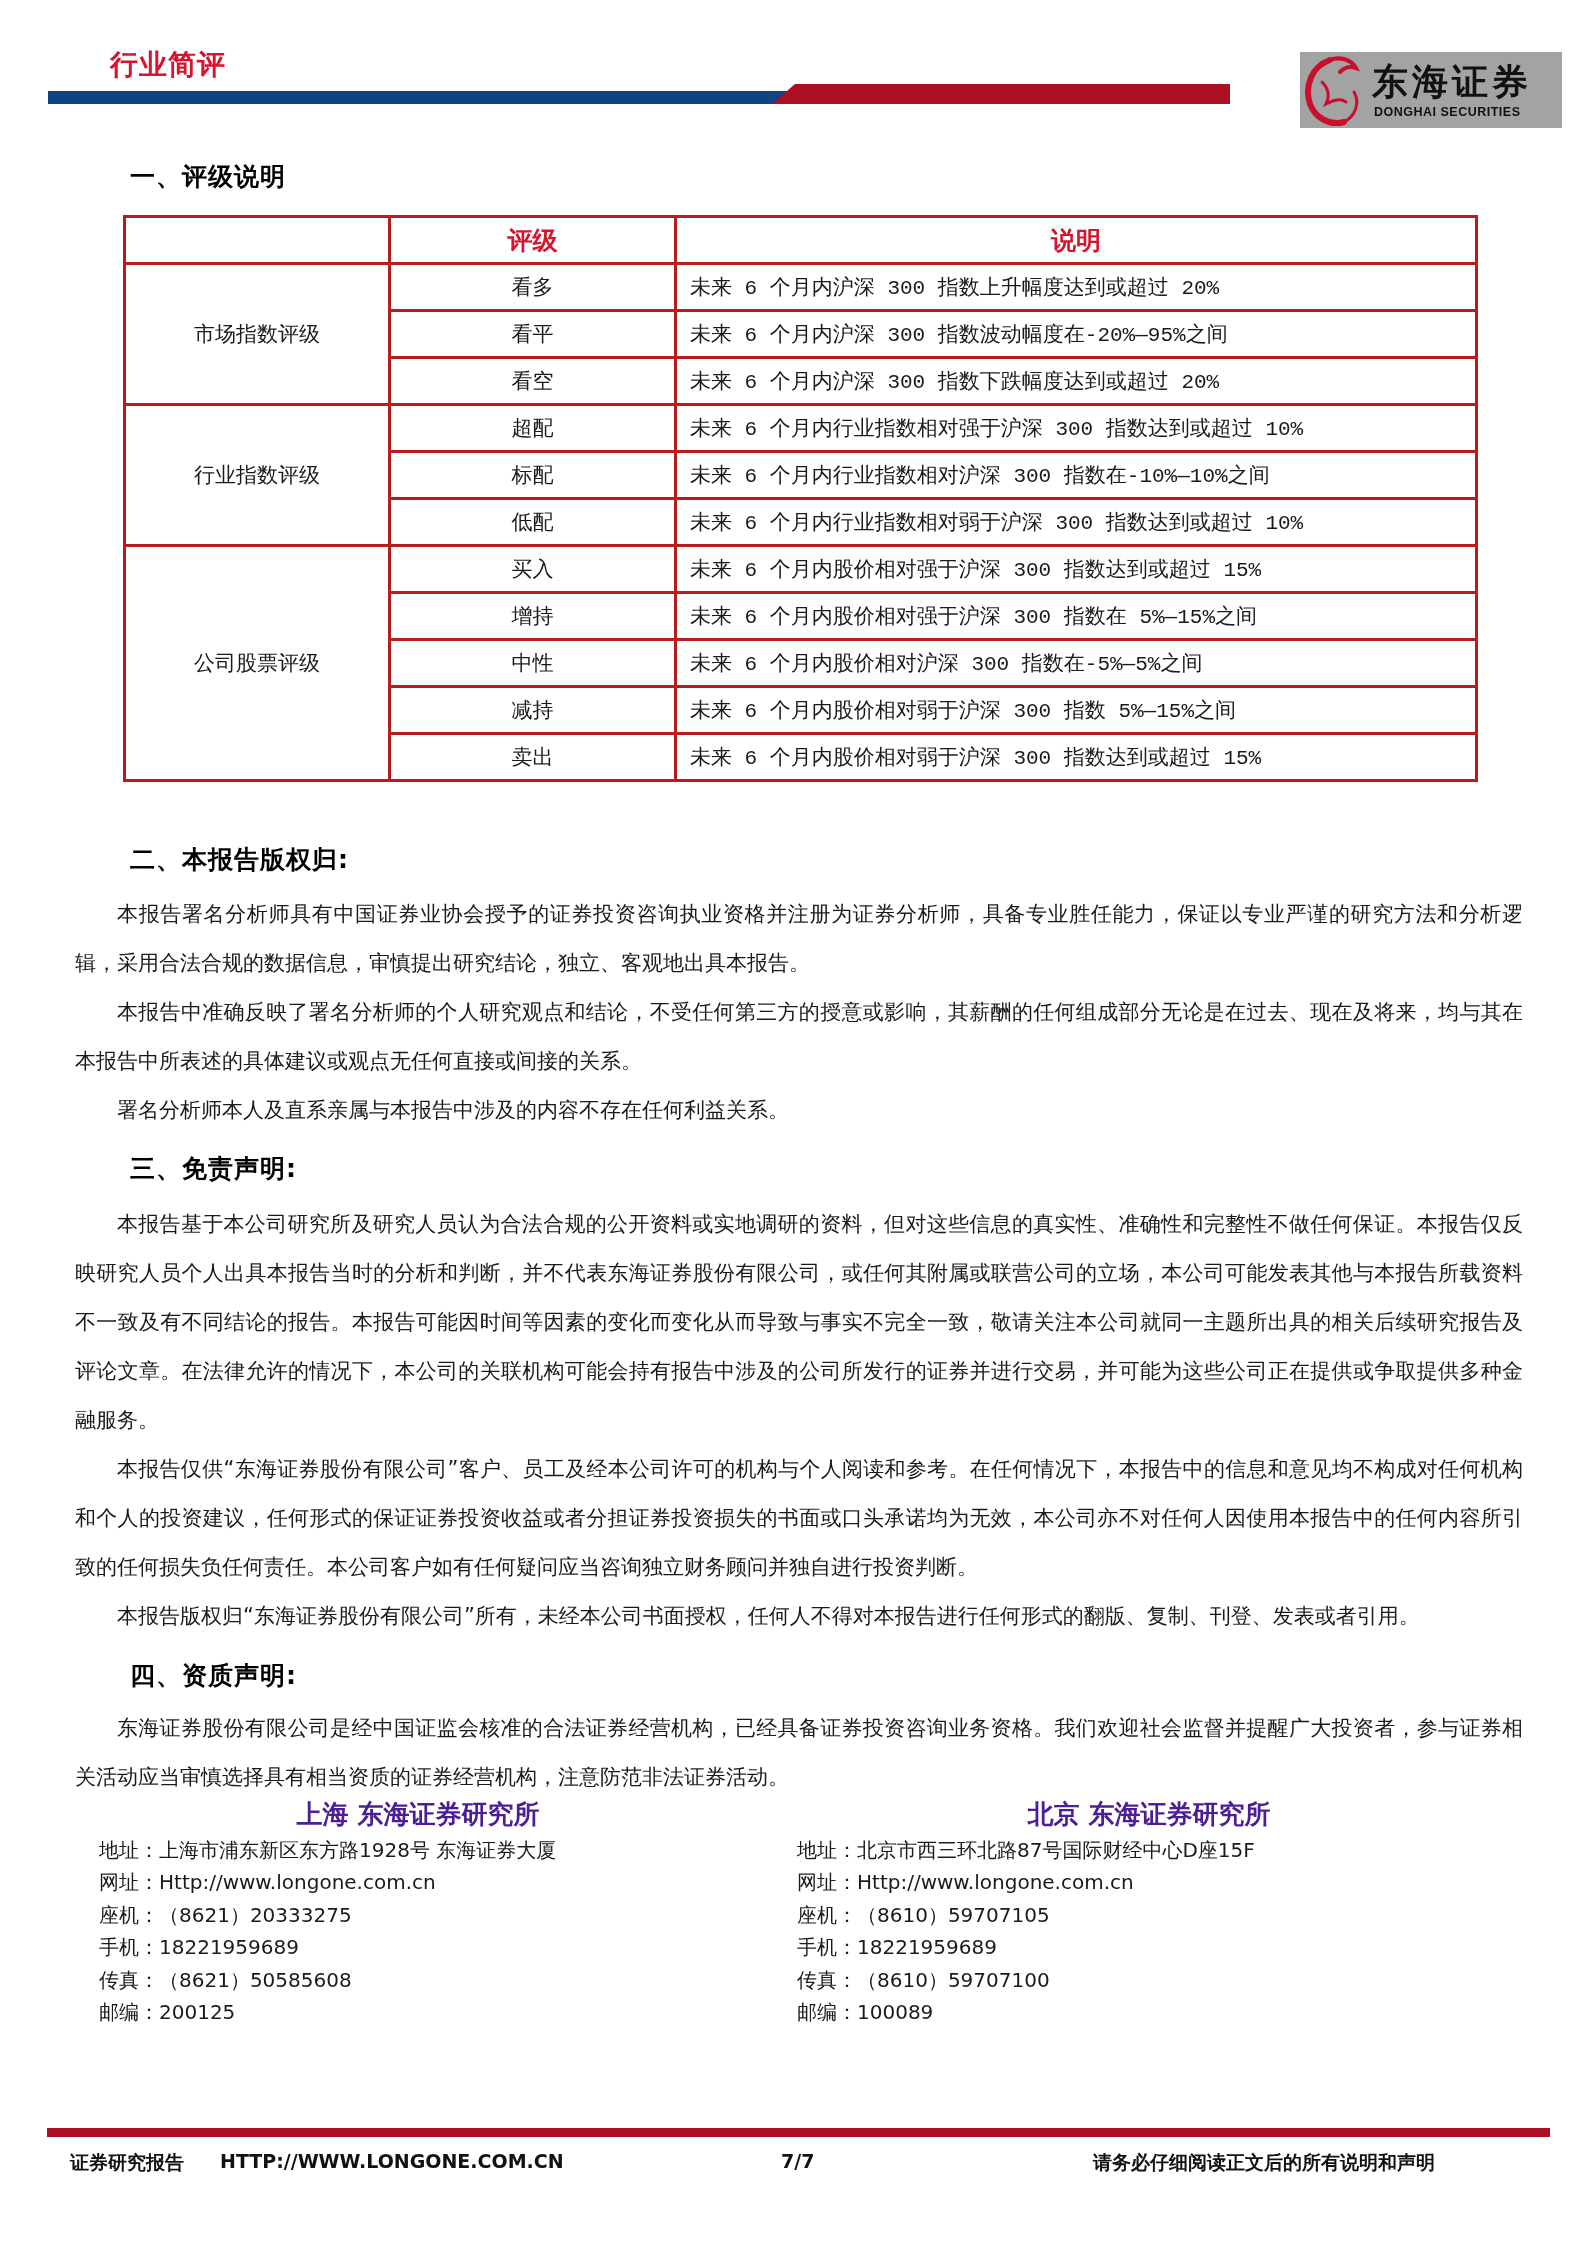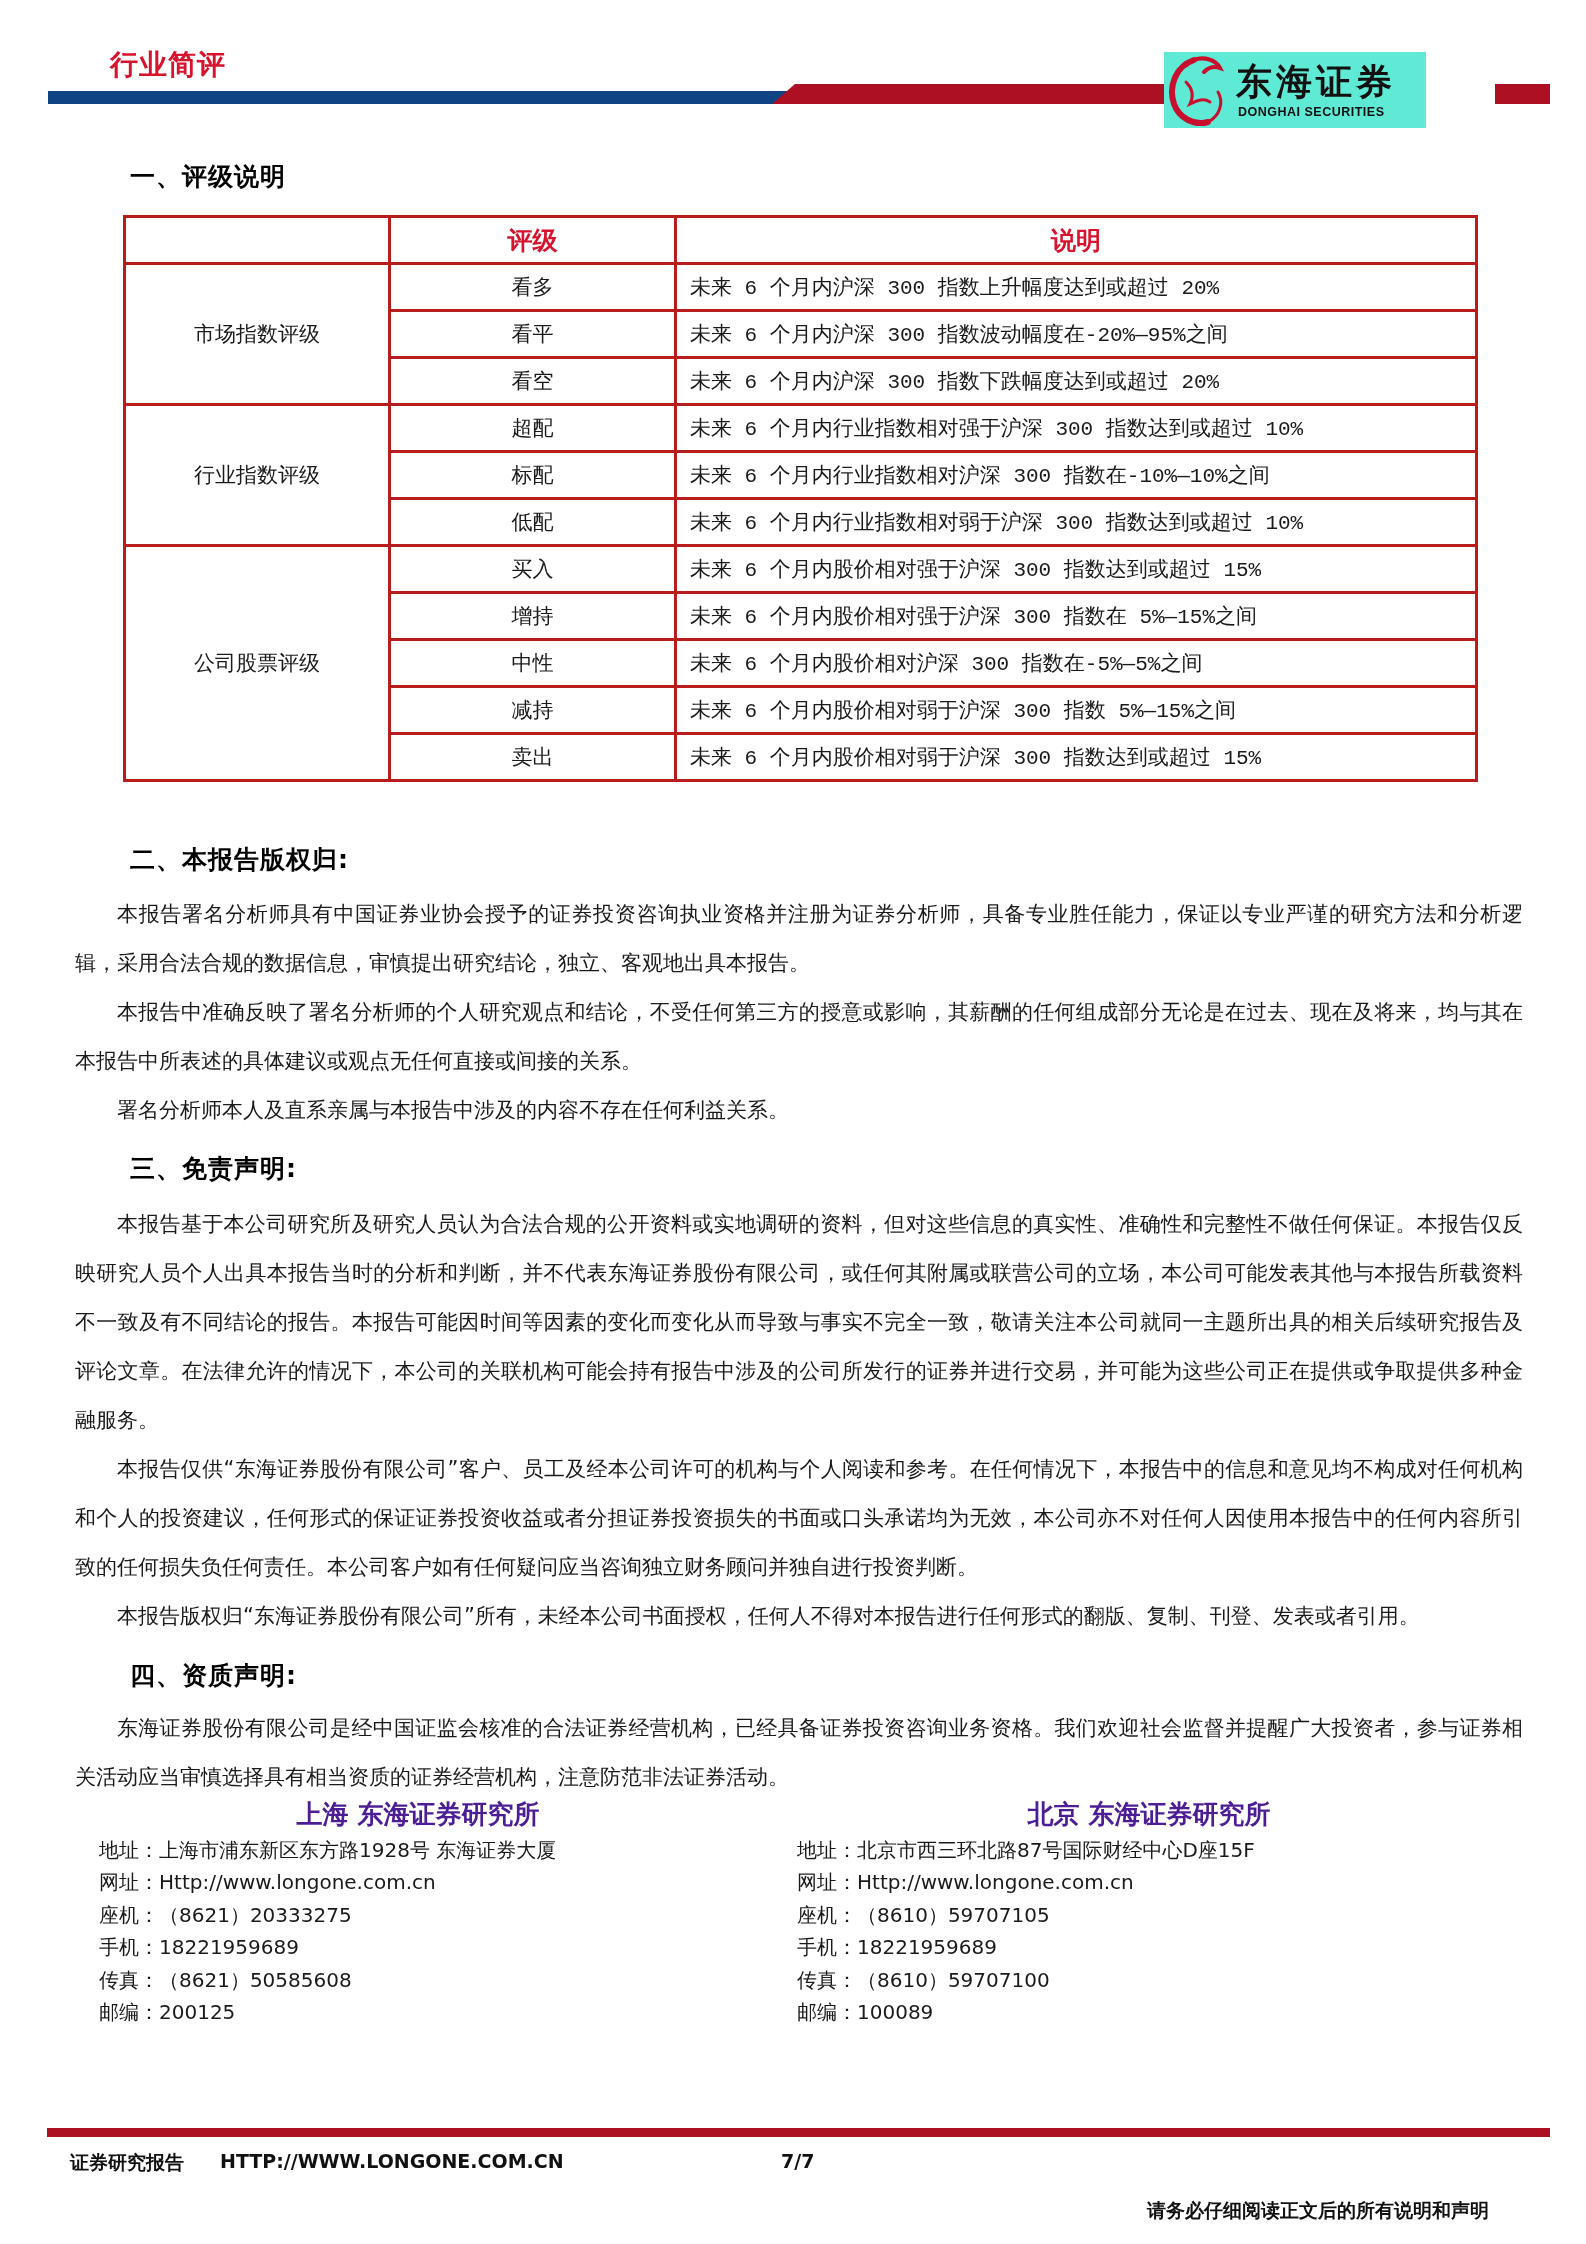--- a/index.html
+++ b/index.html
@@ -6,21 +6,21 @@
   body { width: 1586px; height: 2244px; position: relative; overflow: hidden;
          font-family: "DejaVu Sans", "Liberation Sans", sans-serif; color: #1a1a1a; }
   .abs { position: absolute; }
 
   
   .doc-type { left: 110px; top: 46px; font-size: 28px; font-weight: bold; color: #d7132e; letter-spacing: 1px; }
   .bar-blue { left: 48px; top: 91px; width: 740px; height: 13px; background: #0f4384; }
   .bar-red { left: 772px; top: 84px; width: 458px; height: 20px; background: #ad1022;
              clip-path: polygon(23px 0, 100% 0, 100% 100%, 0 100%); }
   .bar-red-right { left: 1495px; top: 84px; width: 55px; height: 20px; background: #ad1022; }
-  .logo { left: 1164px; top: 52px; width: 262px; height: 76px; background: #5eead4; }
+  .logo { left: 1300px; top: 52px; width: 262px; height: 76px; background: #a3a3a3; }
   .logo svg { position: absolute; left: 0; top: 0; }
   .logo-cn { position: absolute; left: 72px; top: 6px; font-size: 36px; font-weight: bold; color: #111; letter-spacing: 4px; font-family: "DejaVu Serif", serif; }
   .logo-en { position: absolute; left: 74px; top: 53px; font-size: 12.5px; font-weight: bold; color: #111; letter-spacing: 0.5px; font-family: "Liberation Sans", sans-serif; }
 
   
   .sec-title { font-size: 25px; font-weight: bold; color: #000000; left: 130px; letter-spacing: 1px; text-align: right; }
 
   
   table.rating { position: absolute; left: 123px; top: 215px; width: 1352px; border-collapse: collapse; table-layout: fixed; }
   table.rating td, table.rating th { border: 3px solid #b91c1c; height: 44px; padding: 0; font-size: 21px; font-weight: normal; font-family: Liberation Mono, monospace; }
@@ -162,13 +162,13 @@
   <div>座机：（8610）59707105</div>
   <div>手机：18221959689</div>
   <div>传真：（8610）59707100</div>
   <div>邮编：100089</div>
 </div>
 
 <div class="abs foot-bar"></div>
 <div class="abs foot" style="left:70px;">证券研究报告</div>
 <div class="abs foot" style="left:220px;">HTTP://WWW.LONGONE.COM.CN</div>
 <div class="abs foot" style="left:781px;">7/7</div>
-<div class="abs foot" style="left:1147px;margin-top:48px;">请务必仔细阅读正文后的所有说明和声明</div>
+<div class="abs foot" style="left:1093px;">请务必仔细阅读正文后的所有说明和声明</div>
 
 </body></html>

